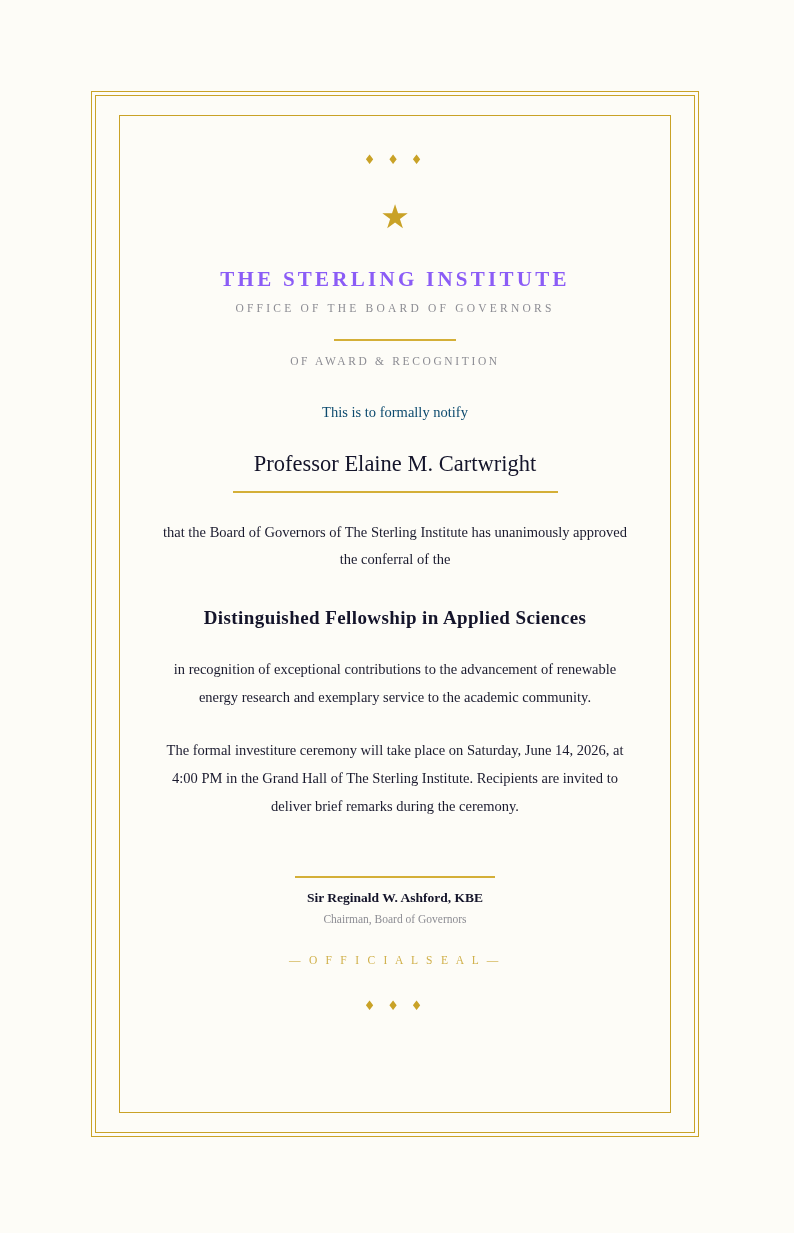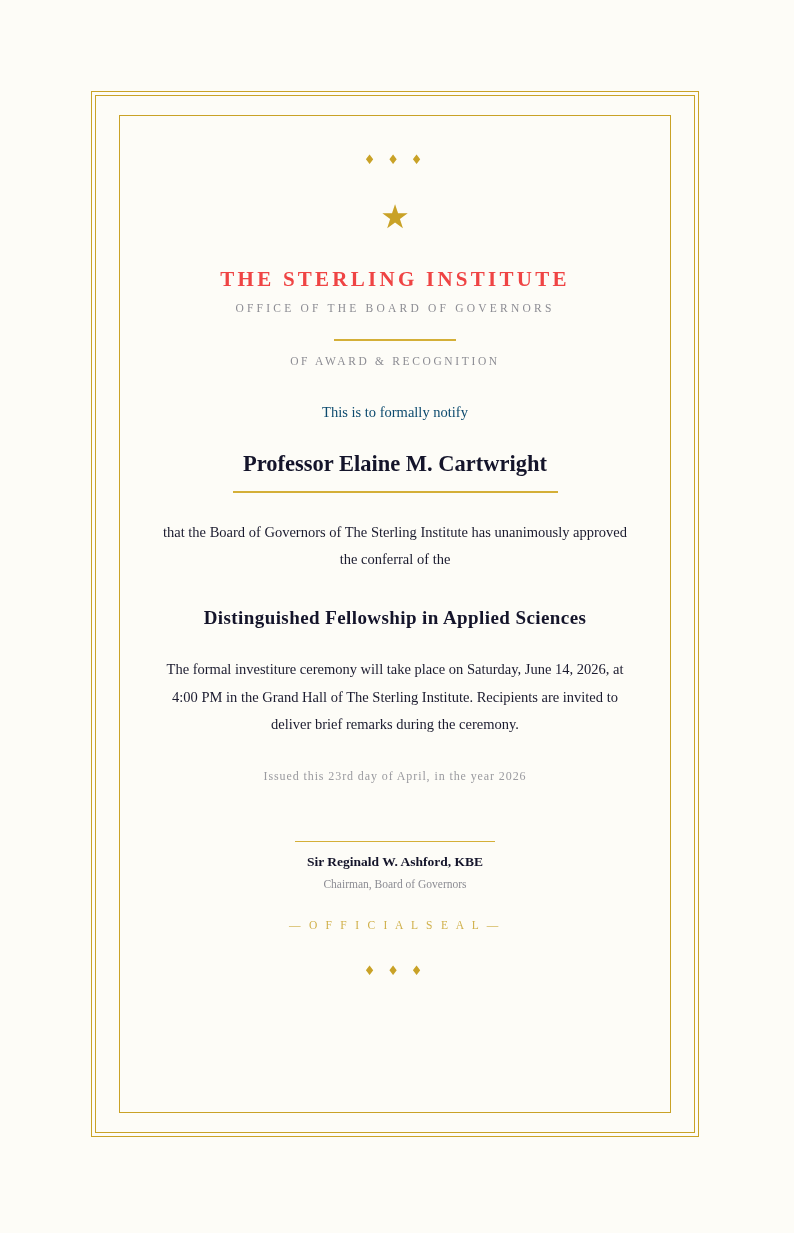--- a/index.html
+++ b/index.html
@@ -87,21 +87,21 @@
     line-height: 1;
     font-family: "DejaVu Sans", sans-serif;
   }
 
   
   .institute-name {
     margin-top: 34px;
     font-size: 21px;
     font-weight: bold;
     letter-spacing: 0.155em;
-    color: #ef4444;
+    color: #8b5cf6;
     line-height: 1.15;
   }
   .office-line {
     margin-top: 11px;
     font-size: 11.5px;
     letter-spacing: 0.28em;
     color: #8c8c93;
     line-height: 1.2;
   }
   .rule-short {
@@ -131,21 +131,21 @@
   
   .intro-line {
     margin-top: 33px;
     font-size: 14.5px;
     color: #0c4a6e;
     line-height: 1.4;
   }
   .recipient-name {
     margin-top: 28px;
     font-size: 22.5px;
-    font-weight: bold;
+    font-weight: normal;
     color: #14142a;
     line-height: 1.2;
   }
   .rule-name {
     width: 325px;
     height: 1.5px;
     background: #d4af37;
     margin: 14px auto 0 auto;
   }
 
@@ -237,24 +237,24 @@
     <div class="intro-line">This is to formally notify</div>
 
     <div class="recipient-name">Professor Elaine M. Cartwright</div>
 
     <div class="rule-name"></div>
 
     <div class="body-para">that the Board of Governors of The Sterling Institute has unanimously approved the conferral of the</div>
 
     <div class="award-title">Distinguished Fellowship in Applied Sciences</div>
 
+    <div class="body-para">in recognition of exceptional contributions to the advancement of renewable energy research and exemplary service to the academic community.</div>
 
     <div class="body-para">The formal investiture ceremony will take place on Saturday, June 14, 2026, at 4:00 PM in the Grand Hall of The Sterling Institute. Recipients are invited to deliver brief remarks during the ceremony.</div>
 
-    <div class="issued-line">Issued this 23rd day of April, in the year 2026</div>
 
     <div class="signature-block">
       <div class="rule-signature"></div>
       <div class="signatory-name">Sir Reginald W. Ashford, KBE</div>
       <div class="signatory-title">Chairman, Board of Governors</div>
     </div>
 
     <div class="seal-line">—  O F F I C I A L   S E A L  —</div>
 
     <div class="diamond-row bottom">♦   ♦   ♦</div>

